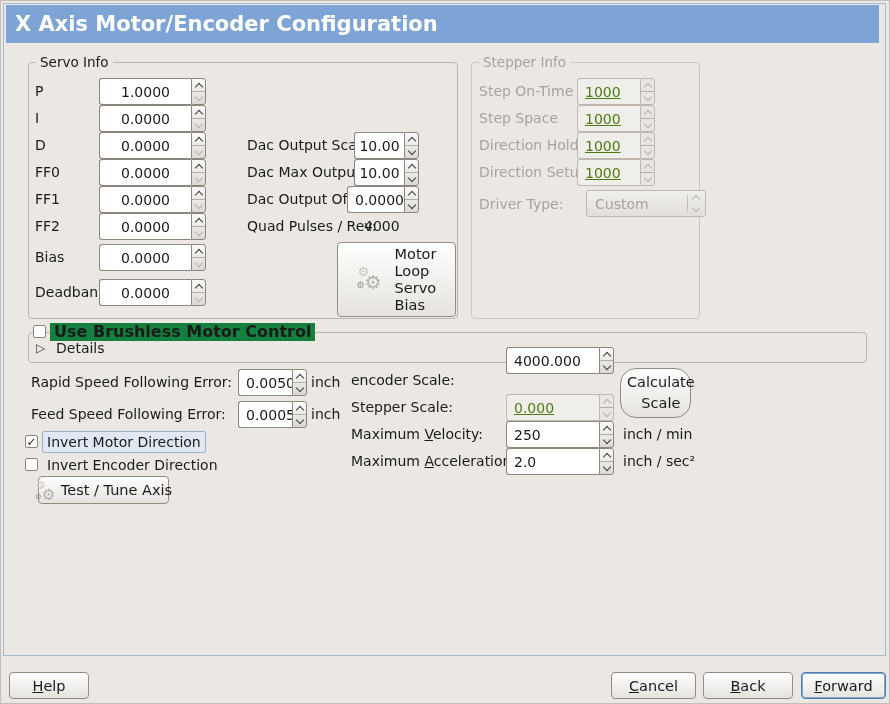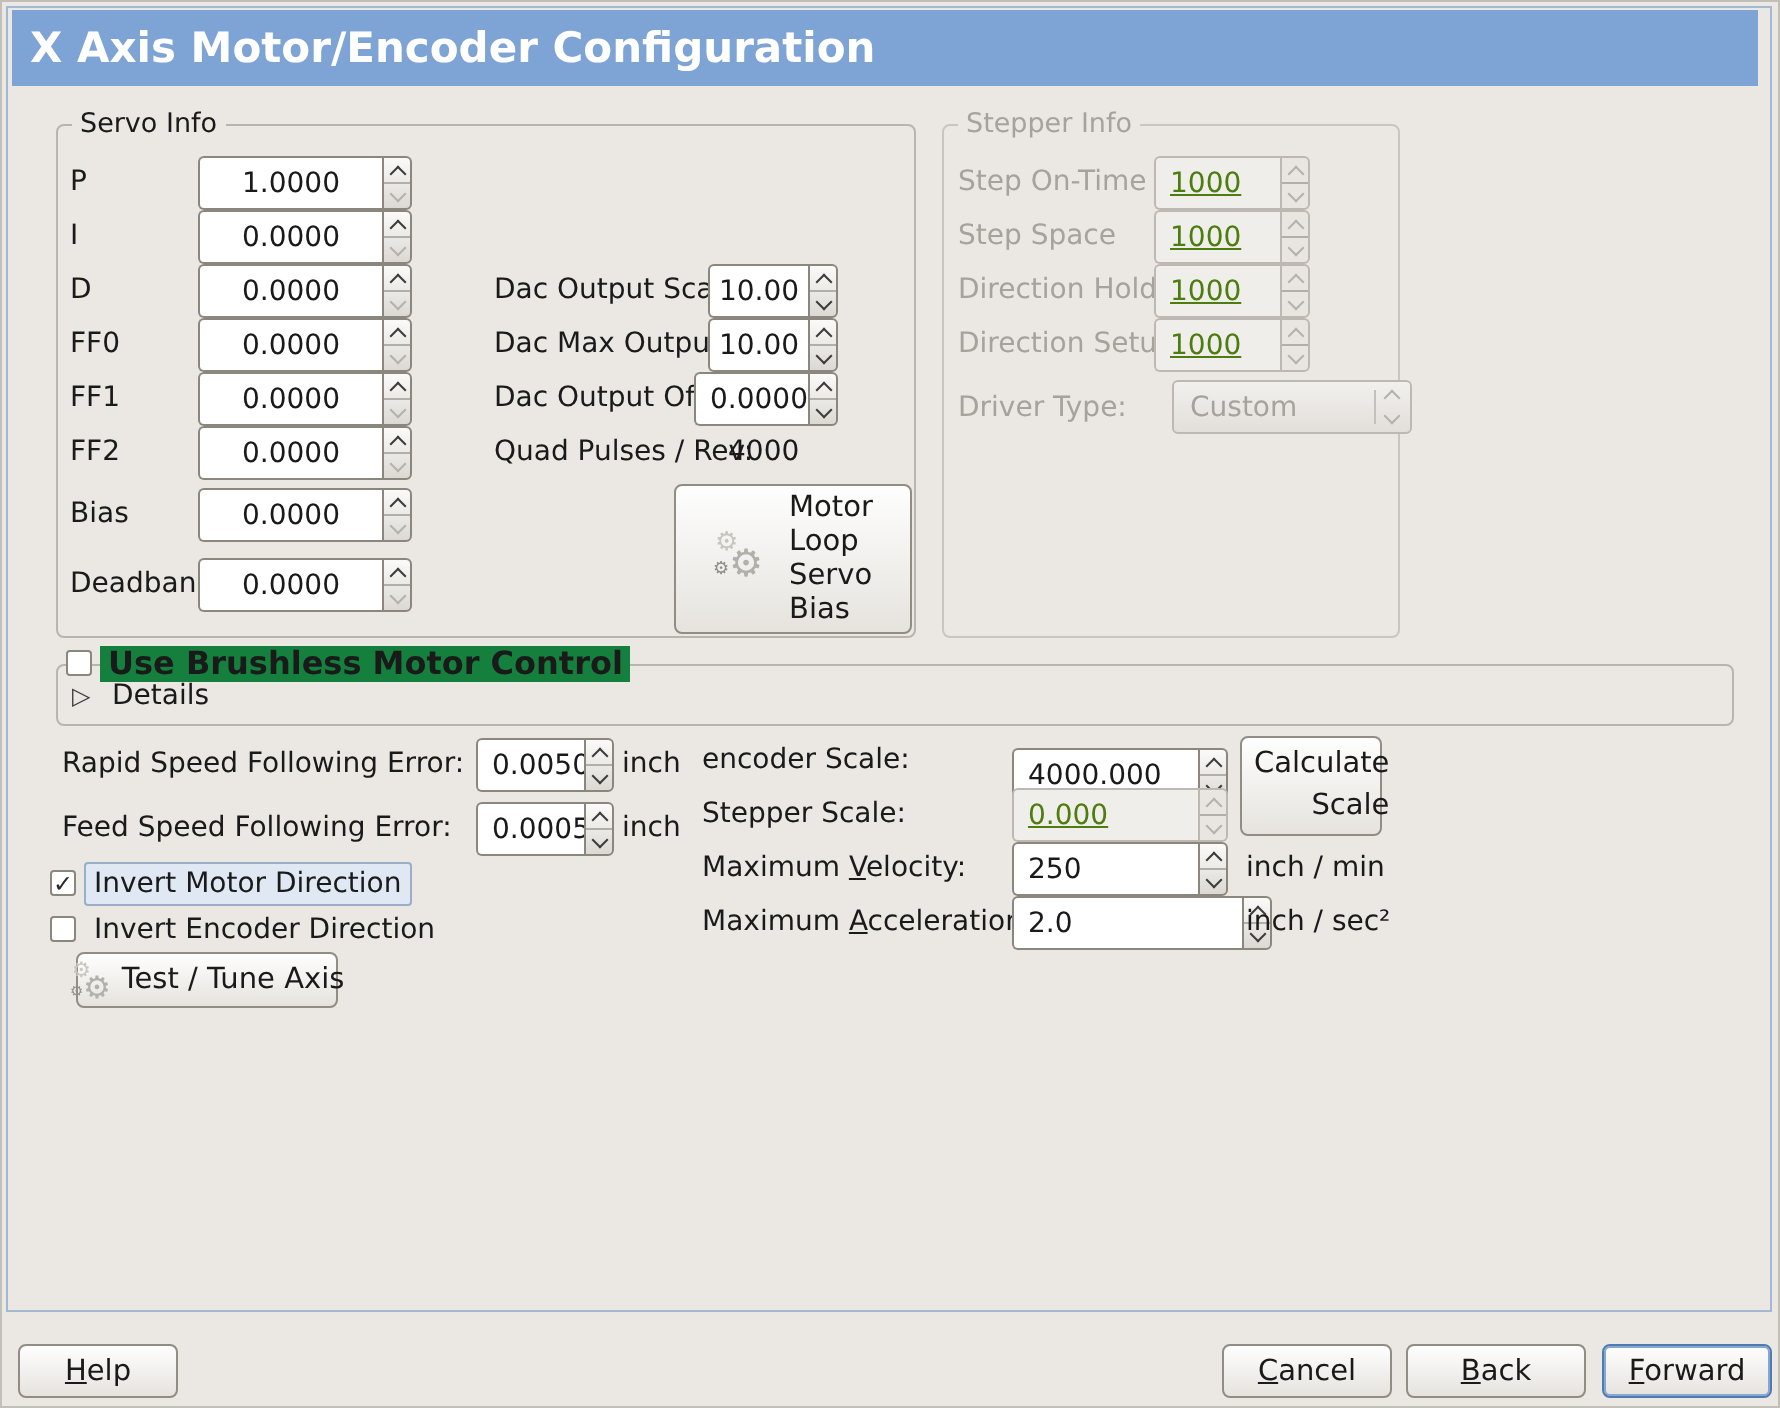--- a/index.html
+++ b/index.html
@@ -43,21 +43,21 @@
   
   .cb{position:absolute;width:13px;height:13px;background:#fff;border:1px solid #8b867e;border-radius:2px;
       font-size:12px;line-height:12px;text-align:center;color:#2a2a2a;box-sizing:border-box;}
 
   
   .btn{position:absolute;background:linear-gradient(#fefefe,#e6e3de);border:1px solid #918c84;border-radius:4px;
        display:flex;align-items:center;justify-content:center;font-size:14.5px;box-sizing:border-box;white-space:nowrap;}
   .btn.focus{border-color:#4f7bae;box-shadow:0 0 0 1px #84a8d2 inset;}
   .u{text-decoration:underline;}
   .btn-lines{display:flex;flex-direction:column;align-items:flex-start;line-height:17px;font-size:14.5px;}
-  .btn.multiline{justify-content:flex-start;text-align:right;padding-left:6px;white-space:normal;line-height:21px;}
+  .btn.multiline{justify-content:flex-start;text-align:center;padding-left:6px;white-space:normal;line-height:21px;border-radius:16px;}
 
   
   .gears{position:relative;display:inline-block;width:30px;height:30px;flex:none;}
   .gears i{position:absolute;font-style:normal;}
   .gears .g1{font-size:13px;left:1px;top:-1px;color:#c8c6c1;}
   .gears .g2{font-size:19px;left:8px;top:6px;color:#b2b0ab;}
   .gears .g3{font-size:9px;left:0;top:15px;color:#908e89;}
   .gears.small{width:24px;height:24px;transform:scale(0.82);transform-origin:left center;}
 
   
@@ -339,21 +339,21 @@
   <div class="btn" style="left:37px;top:475px;width:131px;height:28px;gap:2px;">
     <span class="gears small">
         <i class="g1">⚙</i>
         <i class="g2">⚙</i>
         <i class="g3">⚙</i>
       </span>
     <span>Test / Tune Axis</span>
   </div>
 
   <span class="lbl" style="left:350px;top:366px;">encoder Scale:</span>
-  <div class="spin" style="left:505px;top:346px;margin-top:27px;">
+  <div class="spin" style="left:505px;top:346px;">
     <span class="entry left" style="width:93px;">4000.000</span>
     <span class="btns">
         <span class="cell up">
           <i class="chev"></i>
         </span>
         <span class="cell dn">
           <i class="chev"></i>
         </span>
       </span>
   </div>
@@ -383,21 +383,21 @@
         </span>
         <span class="cell dn">
           <i class="chev"></i>
         </span>
       </span>
   </div>
   <span class="lbl" style="left:622px;top:420px;">inch / min</span>
 
   <span class="lbl" style="left:350px;top:447px;"><span>Maximum </span><span class="u">A</span><span>cceleration:</span></span>
   <div class="spin" style="left:505px;top:447px;">
-    <span class="entry left" style="width:115px;">2.0</span>
+    <span class="entry left" style="width:93px;">2.0</span>
     <span class="btns">
         <span class="cell up">
           <i class="chev"></i>
         </span>
         <span class="cell dn">
           <i class="chev"></i>
         </span>
       </span>
   </div>
   <span class="lbl" style="left:622px;top:447px;">inch / sec²</span>

